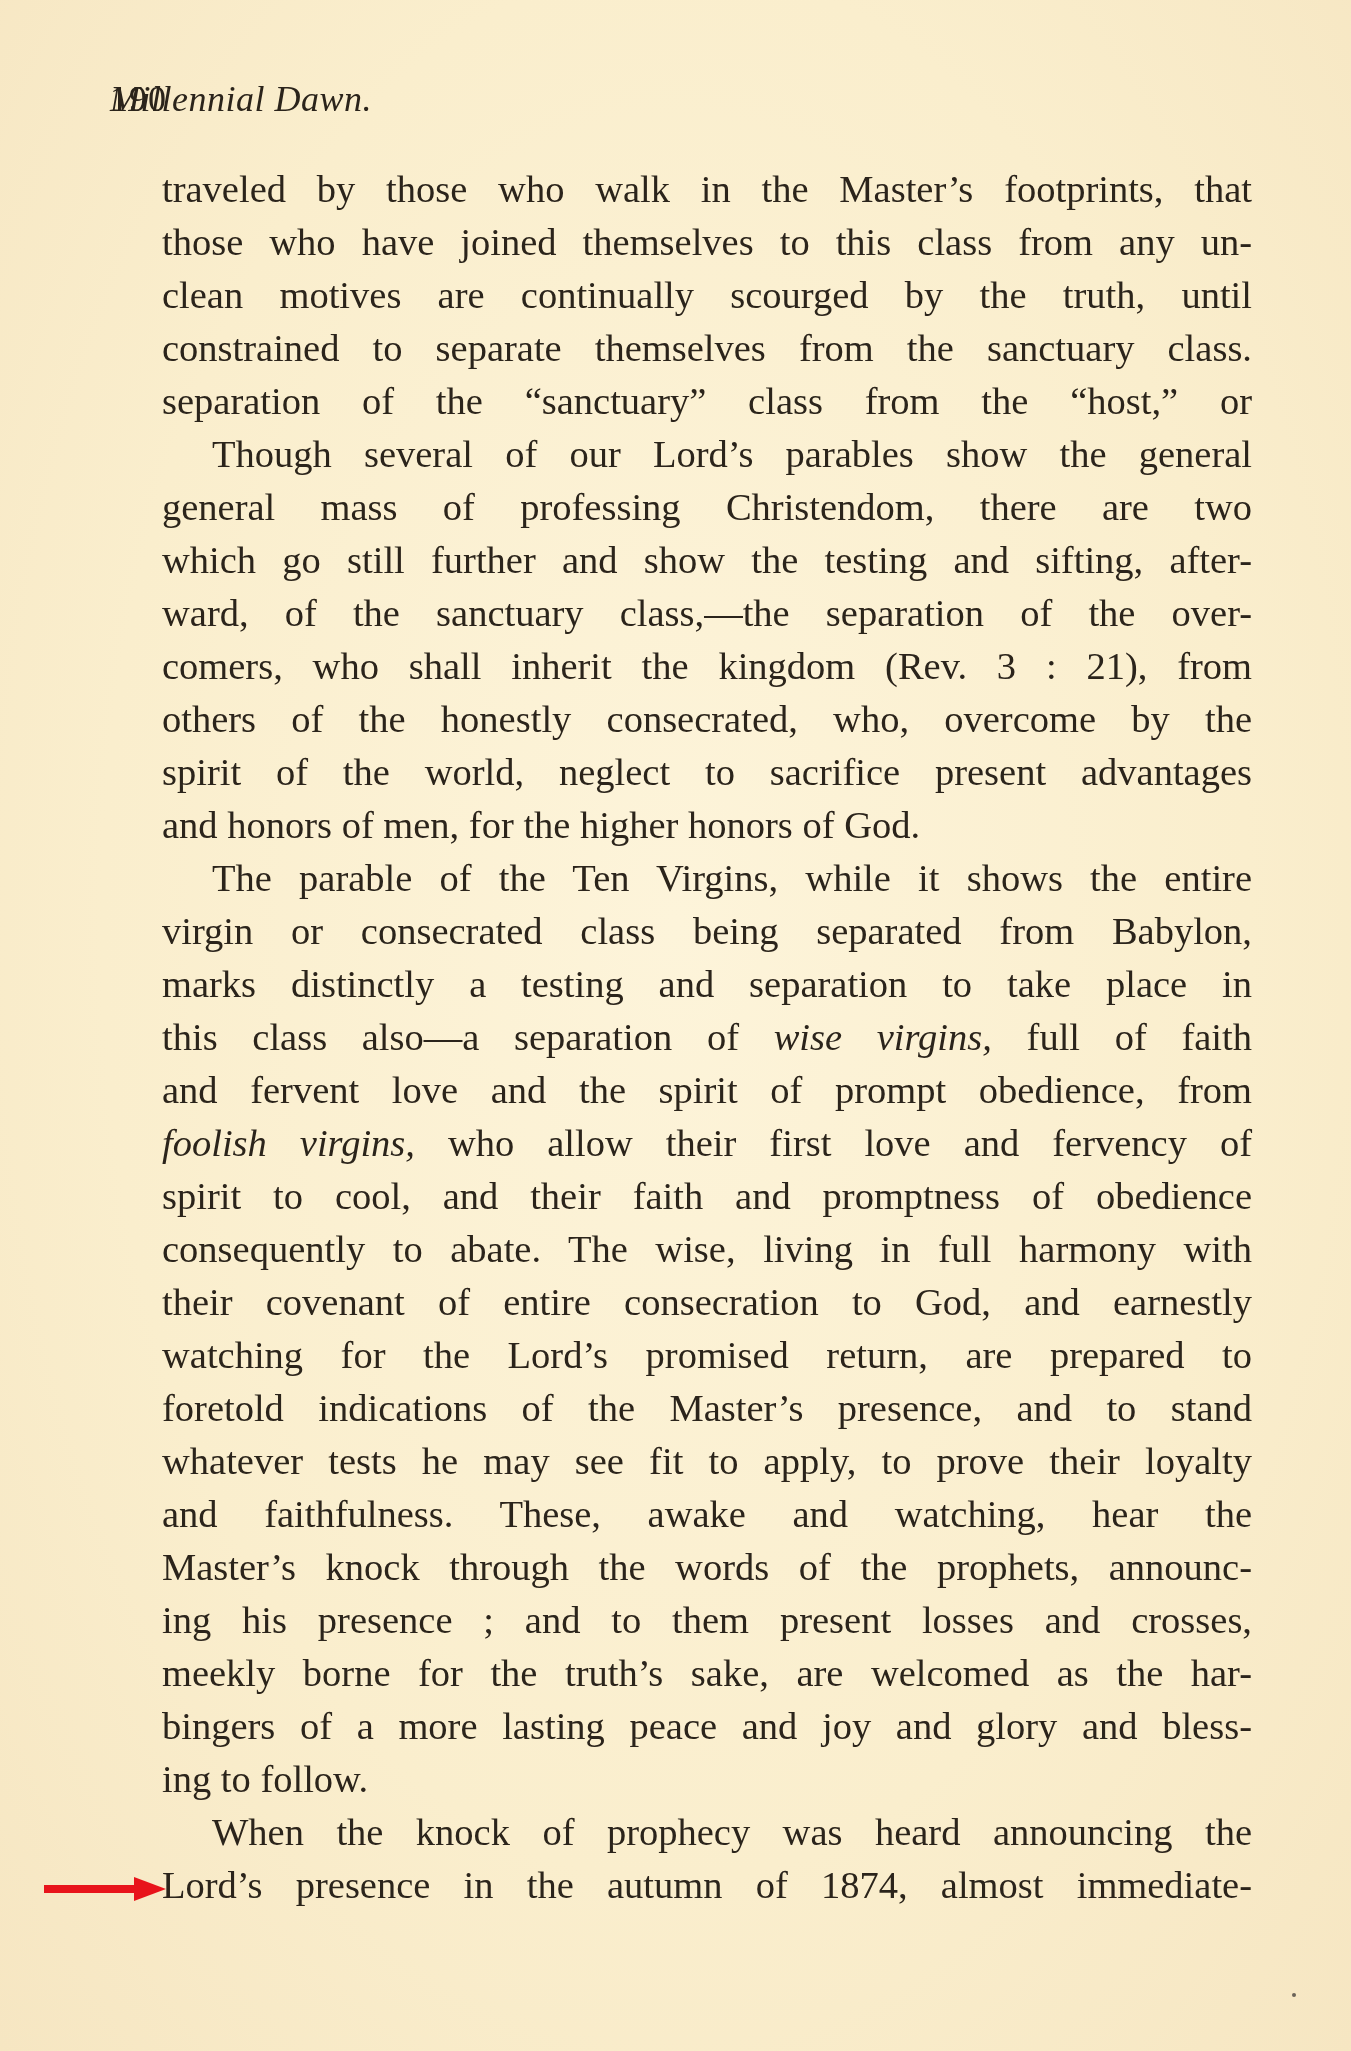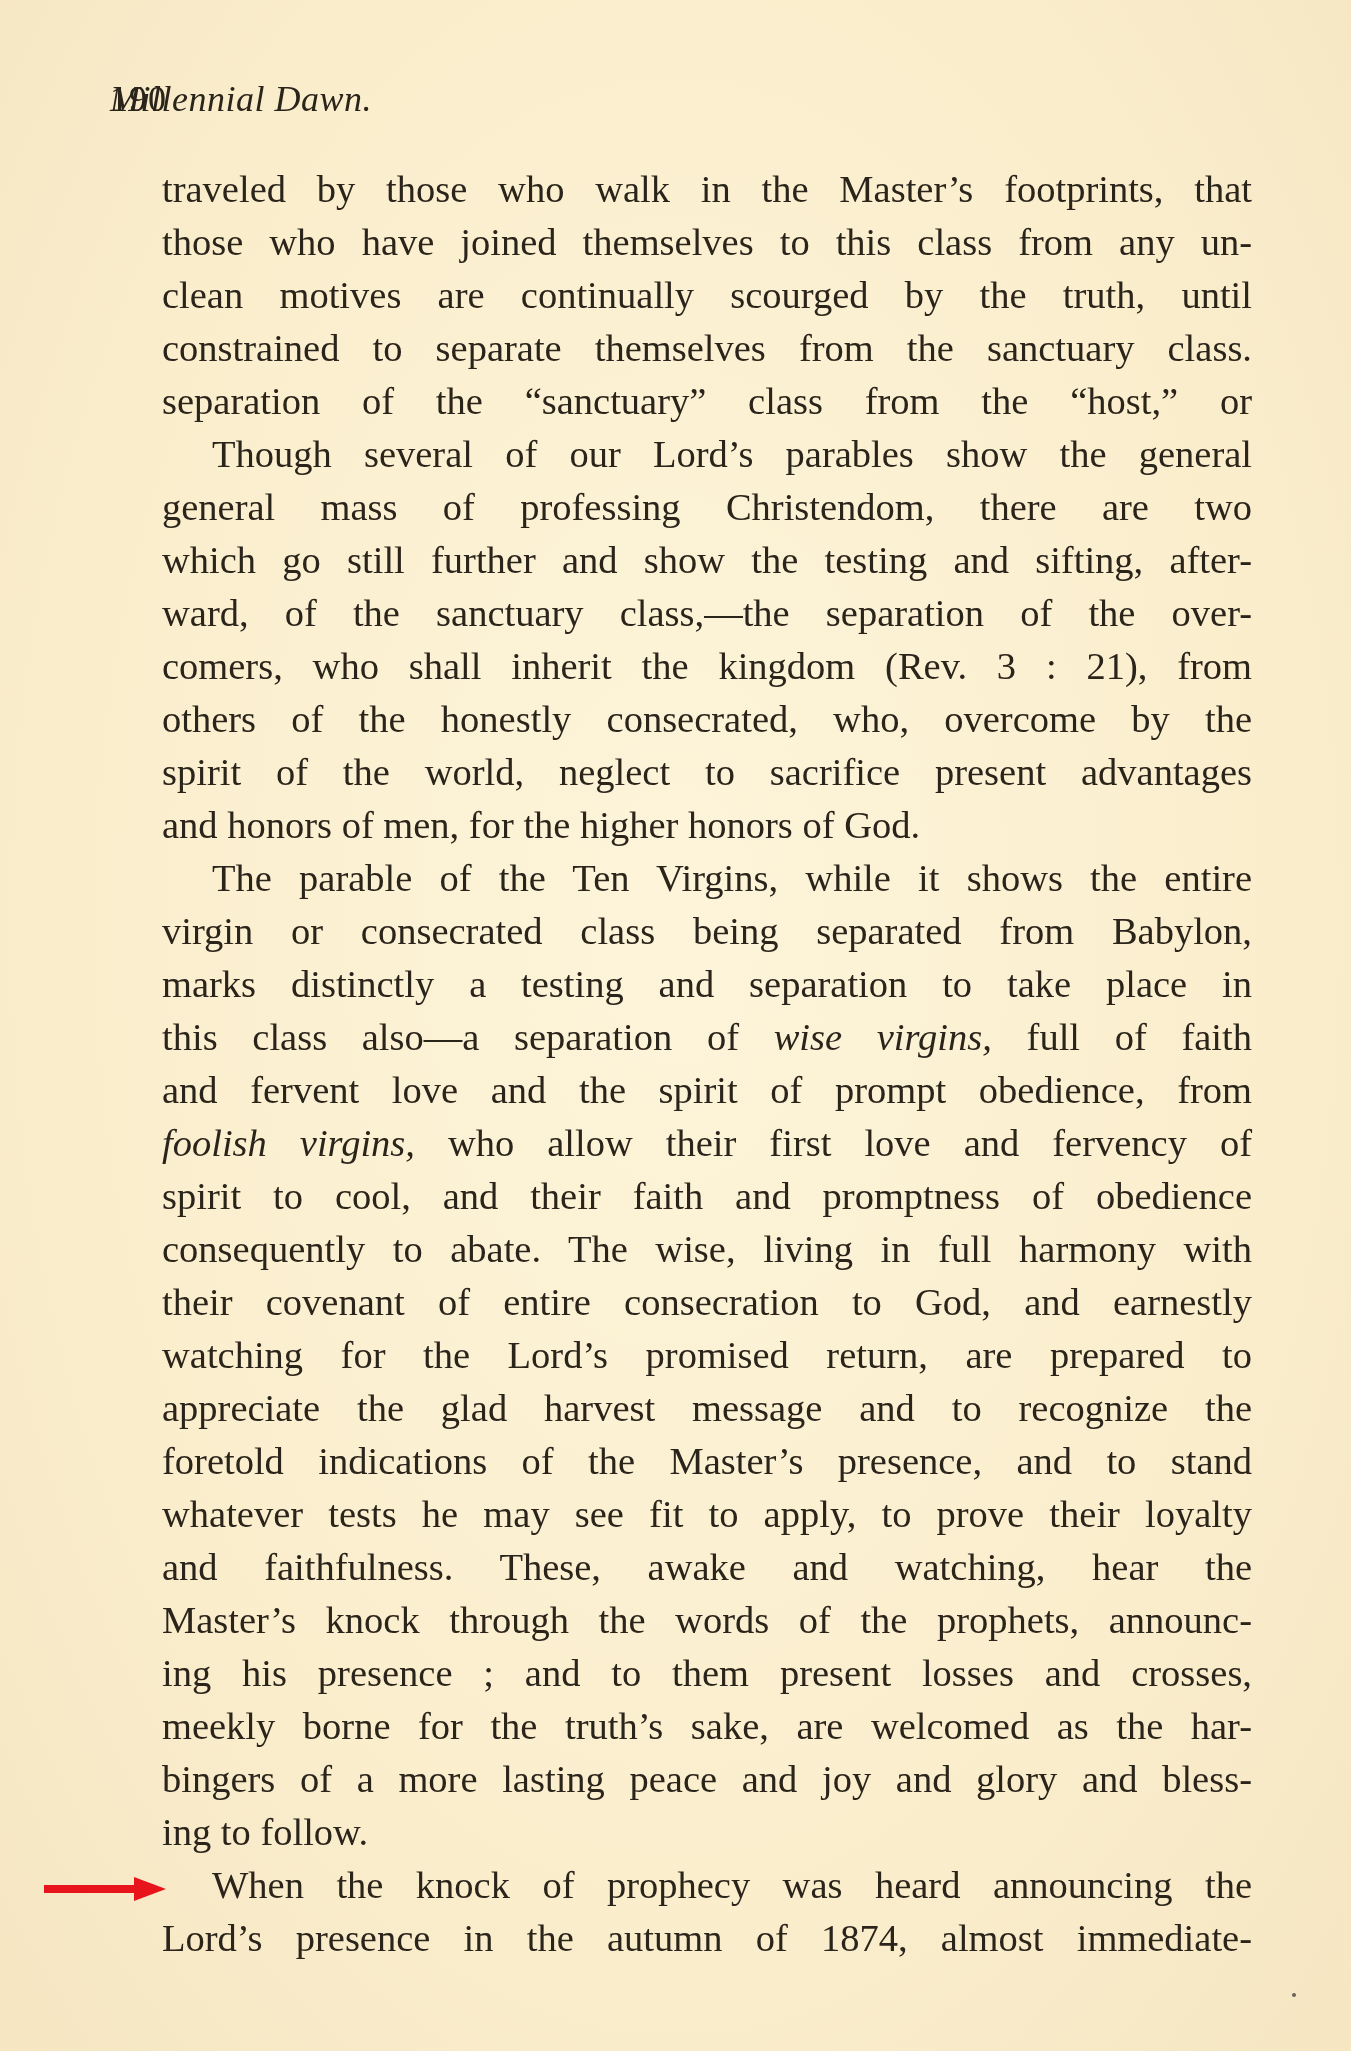--- a/index.html
+++ b/index.html
@@ -71,21 +71,20 @@
   <span class="line indent">The parable of the Ten Virgins, while it shows the entire</span>
   <span class="line">virgin or consecrated class being separated from Babylon,</span>
   <span class="line">marks distinctly a testing and separation to take place in</span>
   <span class="line"><span>this class also—a separation of </span><span class="it">wise virgins,</span><span> full of faith</span></span>
   <span class="line">and fervent love and the spirit of prompt obedience, from</span>
   <span class="line"><span></span><span class="it">foolish virgins,</span><span> who allow their first love and fervency of</span></span>
   <span class="line">spirit to cool, and their faith and promptness of obedience</span>
   <span class="line">consequently to abate. The wise, living in full harmony with</span>
   <span class="line">their covenant of entire consecration to God, and earnestly</span>
   <span class="line">watching for the Lord’s promised return, are prepared to</span>
-  <span class="line">appreciate the glad harvest message and to recognize the</span>
   <span class="line">foretold indications of the Master’s presence, and to stand</span>
   <span class="line">whatever tests he may see fit to apply, to prove their loyalty</span>
   <span class="line">and faithfulness.  These, awake and watching, hear the</span>
   <span class="line">Master’s knock through the words of the prophets, announc-</span>
   <span class="line">ing his presence ; and to them present losses and crosses,</span>
   <span class="line">meekly borne for the truth’s sake, are welcomed as the har-</span>
   <span class="line">bingers of a more lasting peace and joy and glory and bless-</span>
   <span class="line last">ing to follow.</span>
   <span class="line indent">When the knock of prophecy was heard announcing the</span>
   <span class="line">Lord’s presence in the autumn of 1874, almost immediate-</span>

